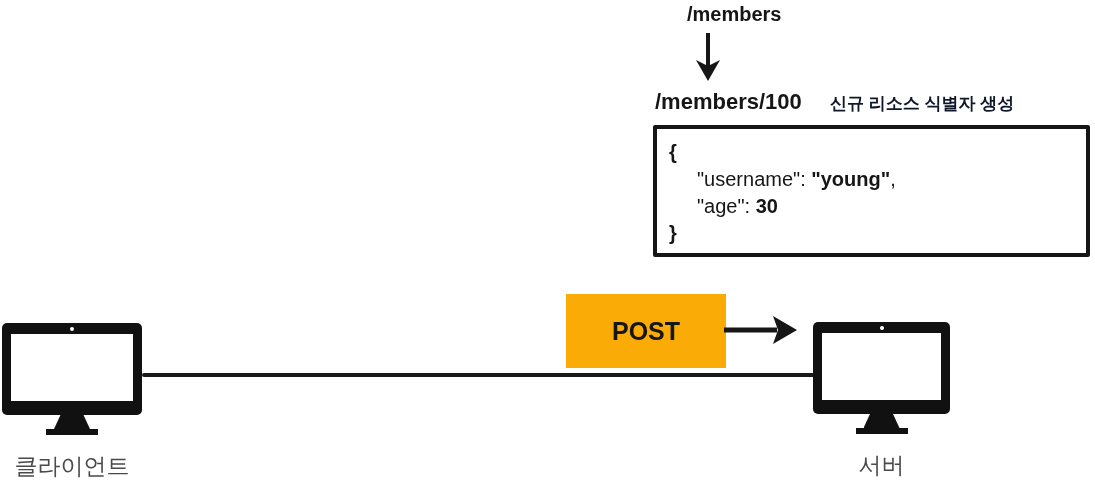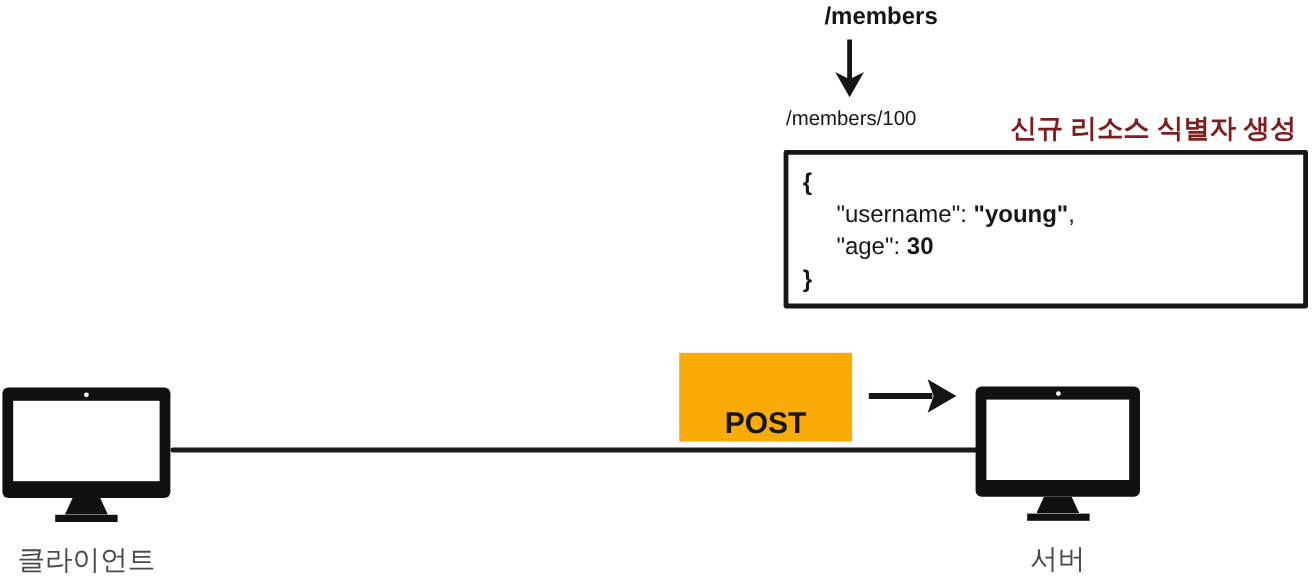--- a/index.html
+++ b/index.html
@@ -27,32 +27,31 @@
   }
   .arrow-down {
     position: absolute;
     left: 694px;
     top: 31px;
   }
   .uri-after {
     position: absolute;
     left: 655px;
     top: 89px;
-    font-size: 17px;
-    font-weight: 400;
+    font-size: 22px;
+    font-weight: 700;
     color: #161616;
   }
   .annotation {
     position: absolute;
     left: 830px;
     top: 92px;
-    font-size: 22px;
-    font-weight: 700;
-    color: #7f1d1d;
-    margin-left: 12px;
+    font-size: 17px;
+    font-weight: 700;
+    color: #0f172a;
   }
   
   .json-box {
     position: absolute;
     left: 653px;
     top: 125px;
     width: 437px;
     height: 132px;
     box-sizing: border-box;
     border: 4px solid #161616;
@@ -75,24 +74,24 @@
     top: 373px;
     width: 673px;
     height: 4px;
     background: #1a1a1a;
     border-radius: 2px;
   }
   .post-box {
     position: absolute;
     left: 566px;
     top: 294px;
-    width: 144px;
+    width: 160px;
     height: 74px;
     display: flex;
-    align-items: flex-end;
+    align-items: center;
     justify-content: center;
     font-size: 25px;
     font-weight: 700;
     color: #161616;
   }
   .arrow-right {
     position: absolute;
     left: 723px;
     top: 313px;
   }

